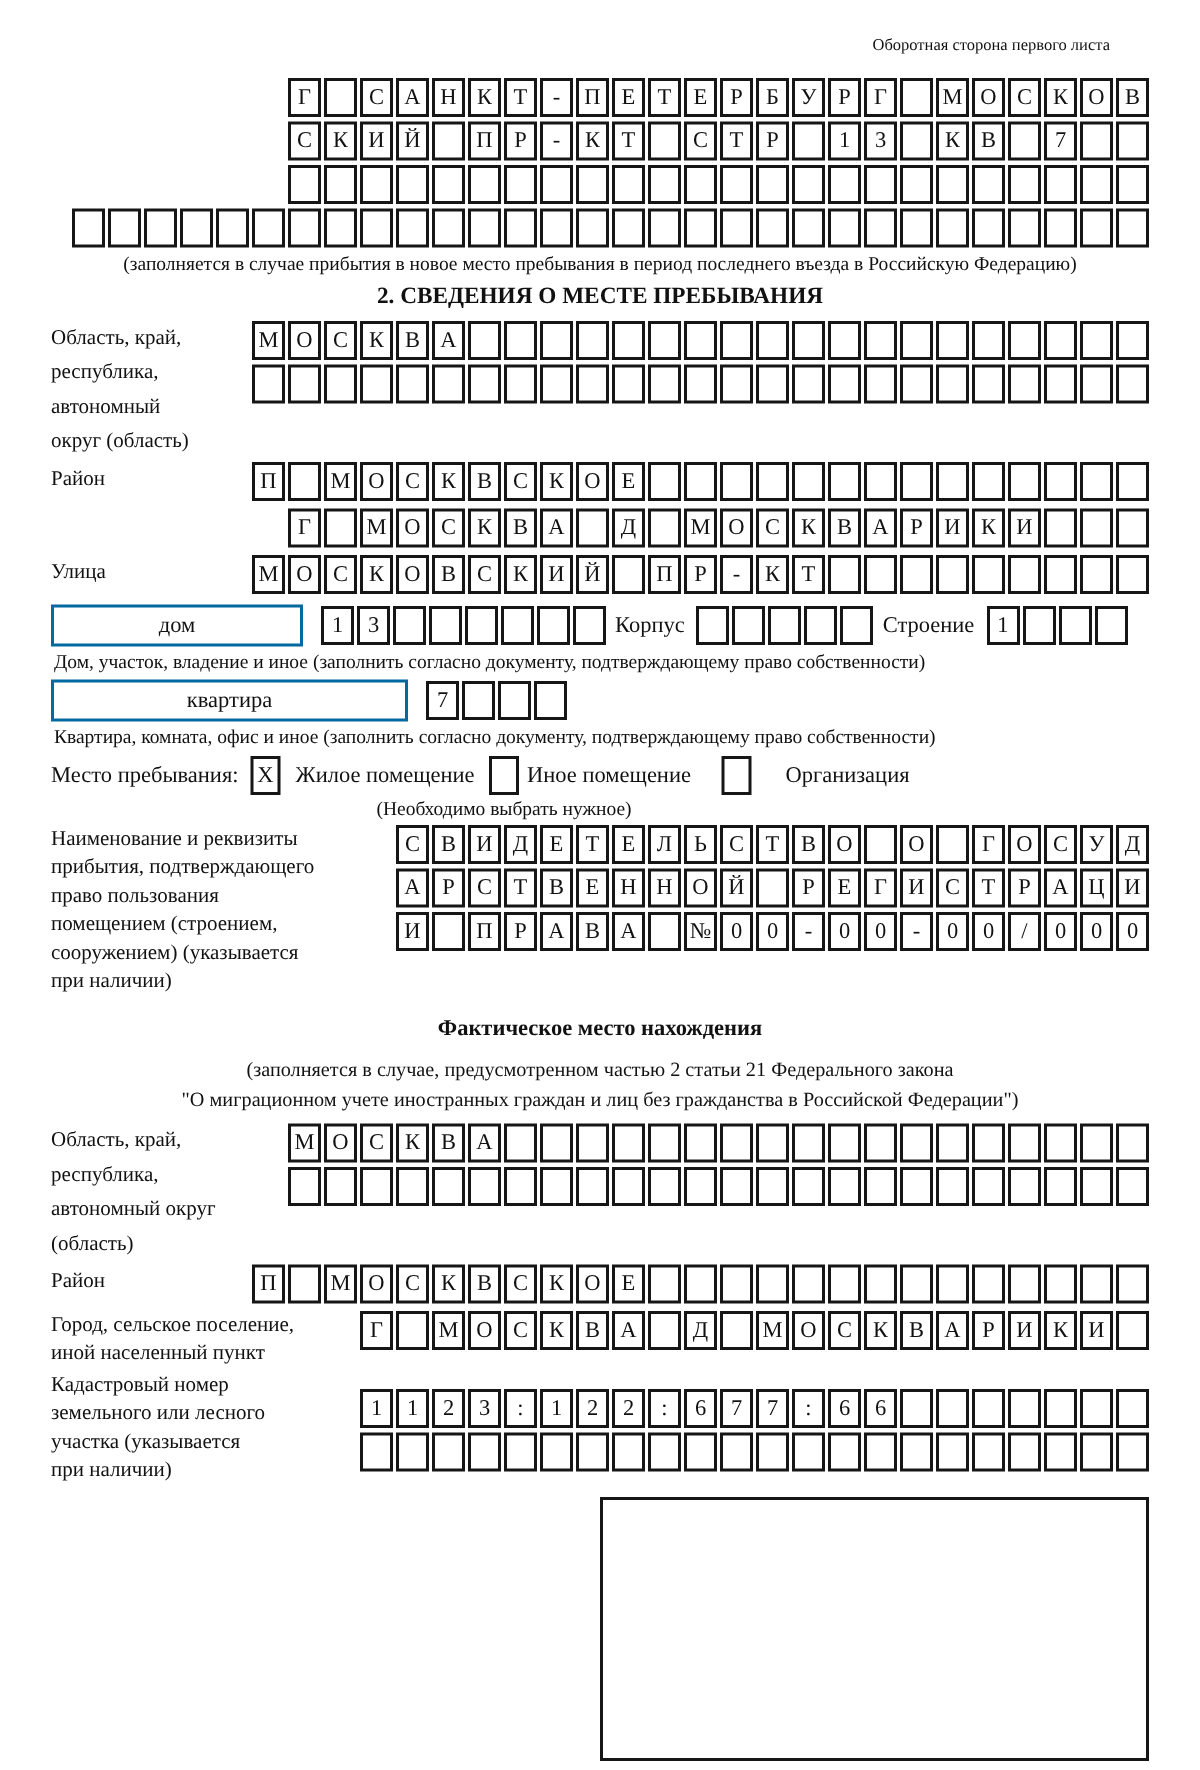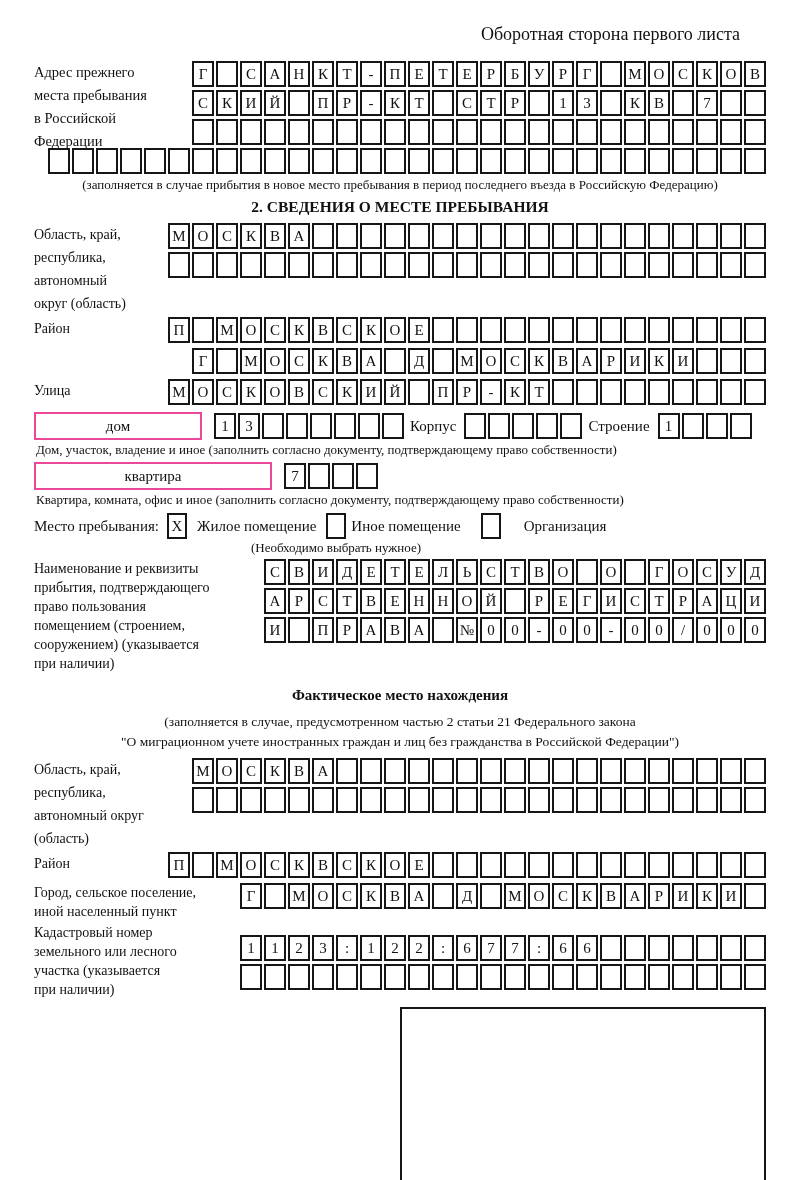--- a/index.html
+++ b/index.html
@@ -1,20 +1,20 @@
 <!DOCTYPE html>
 <html><head>
 <meta charset="utf-8">
 <style>
   html,body { margin:0; padding:0; }
   body {
     width:800px; height:1180px; background:#ffffff; overflow:hidden;
     font-family:"Liberation Serif","DejaVu Serif",serif; color:#111;
   }
-  .hdr { margin:24px 60px 0 0; text-align:right; font-size:18px; }
+  .hdr { margin:24px 60px 0 0; text-align:right; font-size:11px; }
 
   
   .cellrow { display:flex; margin-bottom:3px; }
   .cell {
     width:22px; height:26px; box-sizing:border-box; border:2px solid #161616;
     margin-left:2px; display:flex; align-items:center; justify-content:center;
     font-size:15px; background:#fff;
   }
 
   
@@ -32,21 +32,21 @@
   .group { display:flex; align-items:flex-start; padding:0 34px; margin-bottom:2px; }
   .glabel { flex:1 1 auto; font-size:14px; }
   .lh23 { line-height:23px; }
   .lh19 { line-height:19px; }
   .grows { margin-left:auto; flex:0 0 auto; }
   .rows-offset { margin-top:12px; }
 
   
   .inline-row { display:flex; align-items:center; padding:0 34px; margin:4px 0 2px; }
   .wbox {
-    box-sizing:border-box; border:2px solid #ec4899; height:28px;
+    box-sizing:border-box; border:2px solid #0369a1; height:28px;
     display:flex; align-items:center; justify-content:center; font-size:15px;
   }
   .wbox.house { width:168px; margin-right:10px; }
   .wbox.apt { width:238px; margin-right:10px; }
   .ilabel { font-size:15px; margin:0 6px; }
 
   
   .stay-row { display:flex; align-items:center; padding:0 34px; margin:5px 0 1px; font-size:15px; }
   .chk {
     width:20px; height:26px; box-sizing:border-box; border:2px solid #161616;
@@ -58,26 +58,20 @@
   .stamp-box { width:366px; height:176px; border:2px solid #161616; box-sizing:border-box; margin:8px 34px 0 auto; }
 </style>
 </head>
 <body>
 
 <div>
 
   <div class="hdr">Оборотная сторона первого листа</div>
 
   <div class="addr-block">
-    <div class="addr-label">
-      <div>Адрес прежнего</div>
-      <div>места пребывания</div>
-      <div>в Российской</div>
-      <div>Федерации</div>
-    </div>
     <div class="cellrow">
         <div class="cell">Г</div>
         <div class="cell"></div>
         <div class="cell">С</div>
         <div class="cell">А</div>
         <div class="cell">Н</div>
         <div class="cell">К</div>
         <div class="cell">Т</div>
         <div class="cell">-</div>
         <div class="cell">П</div>

